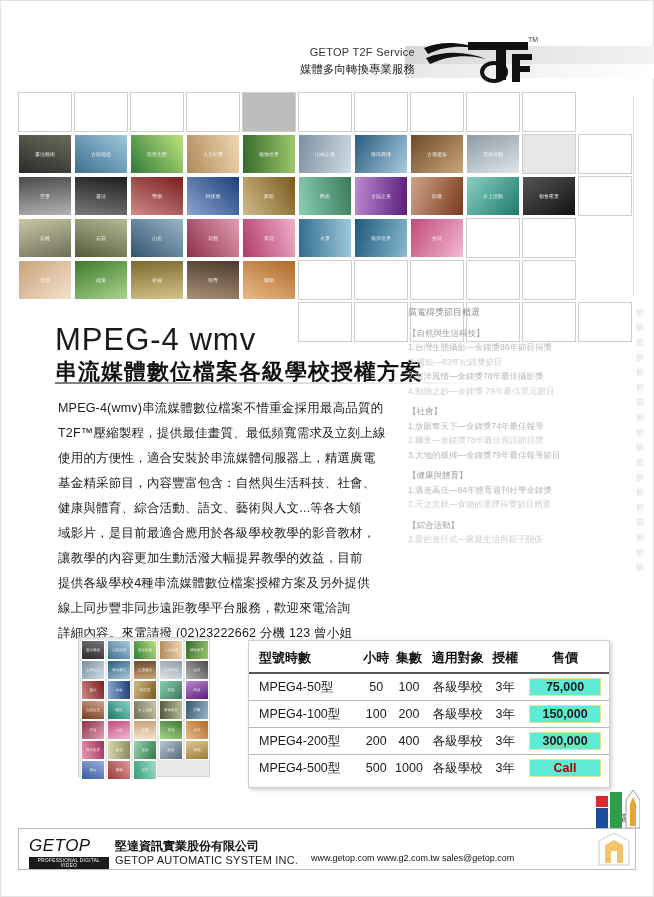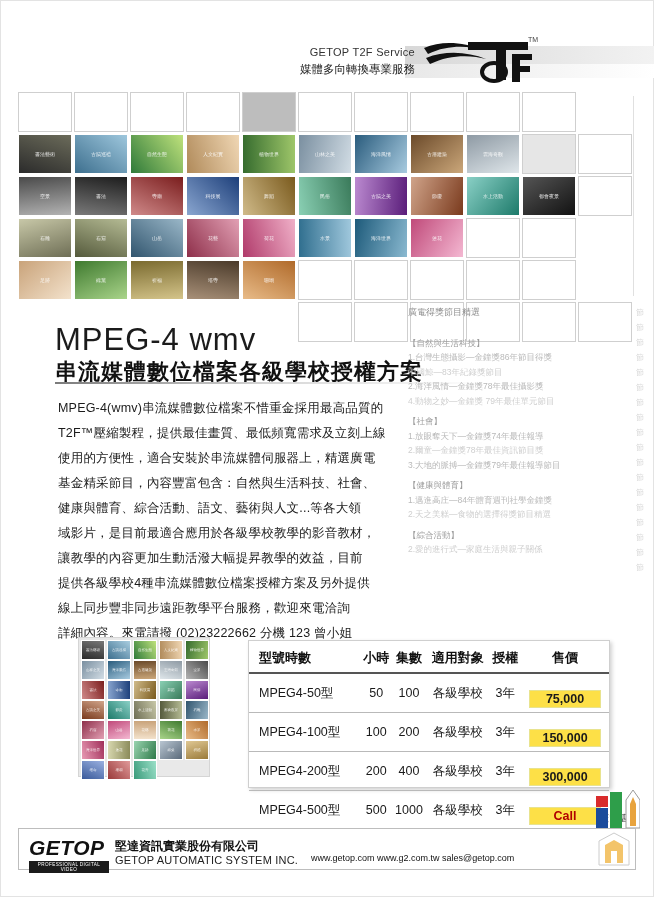--- a/index.html
+++ b/index.html
@@ -74,21 +74,21 @@
     position:absolute; left:58px; top:396px; width:360px;
     font-size:12.5px; line-height:25px; color:#1b1b1b; letter-spacing:.2px;
   }
 
   
   .awards {
     position:absolute; left:408px; top:305px; width:200px;
     font-size:8.5px; line-height:14.5px; color:#b9b9b9;
   }
   .awards .grp-h { color:#9d9d9d; margin-top:6px; }
-  .awards .top-h { color:#8e8e8e; font-size:9px; margin-bottom:16px; }
+  .awards .top-h { color:#8e8e8e; font-size:9px; margin-bottom:6px; }
   .awards .line { white-space:nowrap; overflow:hidden; }
   .awards .fade2 { color:#cfcfcf; }
   .awards-edge {
     position:absolute; left:636px; top:305px; width:18px; height:290px;
     font-size:8px; color:#d8d8d8; line-height:15px;
   }
 
   
   .mini-wrap {
     position:absolute; left:78px; top:637px; width:132px; height:140px;
@@ -116,39 +116,38 @@
     text-align:center; white-space:nowrap;
   }
   table.price th.c0, table.price td.c0 { text-align:left; padding-left:10px; }
   table.price td {
     padding:4px 0; text-align:center; white-space:nowrap;
     border-top:1px solid #b9b9b9;
   }
   table.price tr.hdr th { border-bottom:2px solid #555; }
   .pricecell {
     display:inline-block; min-width:72px; padding:1px 4px;
-    background:#fde047; border:1px solid #e8e38f; font-weight:700;
+    background:#5eead4; border:1px solid #e8e38f; font-weight:700;
     text-align:center;
-    margin-top:12px;
   }
   .pricecell.call { color:#b00000; }
 
   
   .kbank {
     position:absolute; right:18px; top:812px; font-size:9px; color:#333;
   }
   .footer {
     position:absolute; left:18px; top:828px; width:618px; height:42px;
     border:1px solid #bdbdbd; background:#ffffff;
   }
   .getop-logo {
     position:absolute; left:10px; top:7px; width:80px; height:26px;
   }
   .getop-word {
-    font-size:21px; font-weight:700; letter-spacing:.5px; color:#111;
+    font-size:17px; font-weight:400; letter-spacing:.5px; color:#111;
     font-style:italic;
   }
   .getop-sub {
     margin-top:1px; background:#1b1b1b; color:#fff; font-size:4.6px;
     letter-spacing:.4px; padding:1px 2px; text-align:center; width:80px;
   }
   .co-cn {
     position:absolute; left:96px; top:9px; font-size:12px; font-weight:700; color:#111;
   }
   .co-en {

